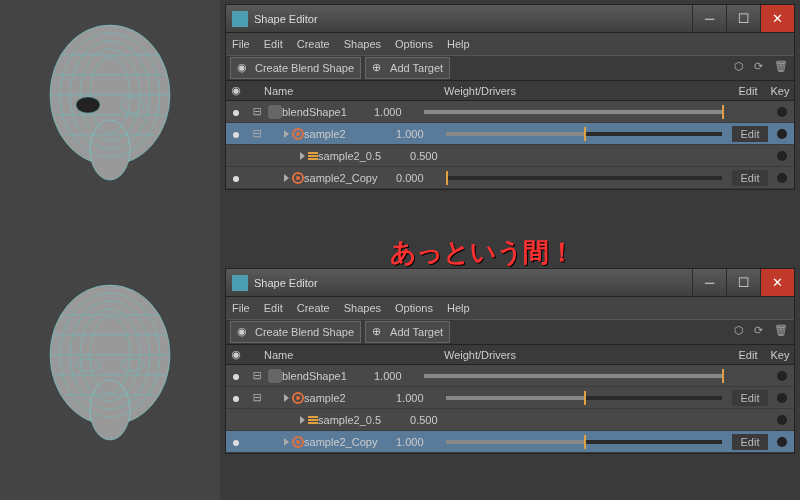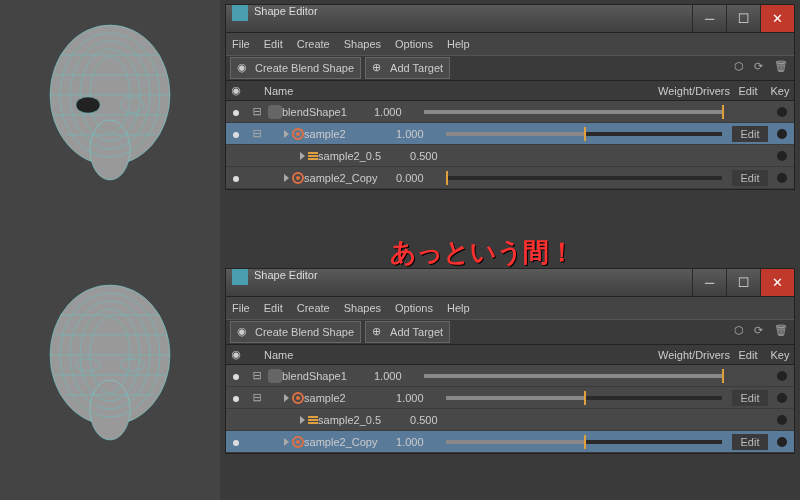--- a/index.html
+++ b/index.html
@@ -1,38 +1,38 @@
 <!DOCTYPE html>
 <html><head>
 <meta charset="utf-8">
 <style>
 *{margin:0;padding:0;box-sizing:border-box;font-family:sans-serif;font-size:11px}
 body{background:#3a3a3a;width:800px;height:500px;position:relative;overflow:hidden}
 .viewport{position:absolute;left:0;top:0;width:220px;height:500px;background:#444}
 .head{position:absolute;width:140px;height:170px;left:40px}
 .head svg{width:100%;height:100%}
 .window{position:absolute;left:225px;width:570px;background:#444;border:1px solid #222}
-.titlebar{height:28px;background:linear-gradient(#5a5a5a,#3f3f3f);display:flex;align-items:flex-start;border-bottom:1px solid #222}
+.titlebar{height:28px;background:linear-gradient(#5a5a5a,#3f3f3f);display:flex;align-items:center;border-bottom:1px solid #222}
 .titlebar .app-icon{width:16px;height:16px;margin:0 6px;background:#4a9eaf}
 .titlebar .title{color:#ddd;flex:1}
 .winbtns{display:flex;height:100%}
 .winbtn{width:34px;display:flex;align-items:center;justify-content:center;border-left:1px solid #2a2a2a;color:#ddd;font-size:13px}
 .winbtn.close{background:#c0392b;color:#fff}
 .menubar{height:22px;display:flex;align-items:center;padding:0 6px;gap:14px;color:#ccc}
 .toolbar{height:26px;background:#3a3a3a;display:flex;align-items:center;padding:0 4px;gap:4px;border-top:1px solid #555;border-bottom:1px solid #222}
 .tbtn{display:flex;align-items:center;gap:4px;padding:3px 6px;color:#ccc;border:1px solid transparent}
 .tbtn.boxed{border:1px solid #666;background:#4a4a4a}
 .ticon{width:14px;height:14px;display:inline-block}
 .spacer{flex:1}
 .ricon{width:16px;height:16px;color:#aaa}
 .header{height:20px;background:#3a3a3a;display:flex;align-items:center;color:#ccc;border-bottom:1px solid #222}
 .header .c1{width:20px;text-align:center}
 .header .c2{width:18px}
 .header .name{width:180px;}
-.header .wd{flex:1;text-align:right}
+.header .wd{flex:1;text-align:left}
 .header .edit{width:36px;text-align:center}
 .header .key{width:28px;text-align:center}
 .rows{background:#484848}
 .row{height:22px;display:flex;align-items:center;color:#ccc;border-bottom:1px solid #3a3a3a}
 .row.sel{background:#5a7a9a}
 .row .vis{width:20px;text-align:center}
 .row .dot{width:6px;height:6px;background:#ddd;border-radius:50%;display:inline-block}
 .row .tree{width:22px;display:flex;align-items:center;justify-content:center;color:#aaa}
 .row .ind{display:flex;align-items:center}
 .row .nm{width:92px}

